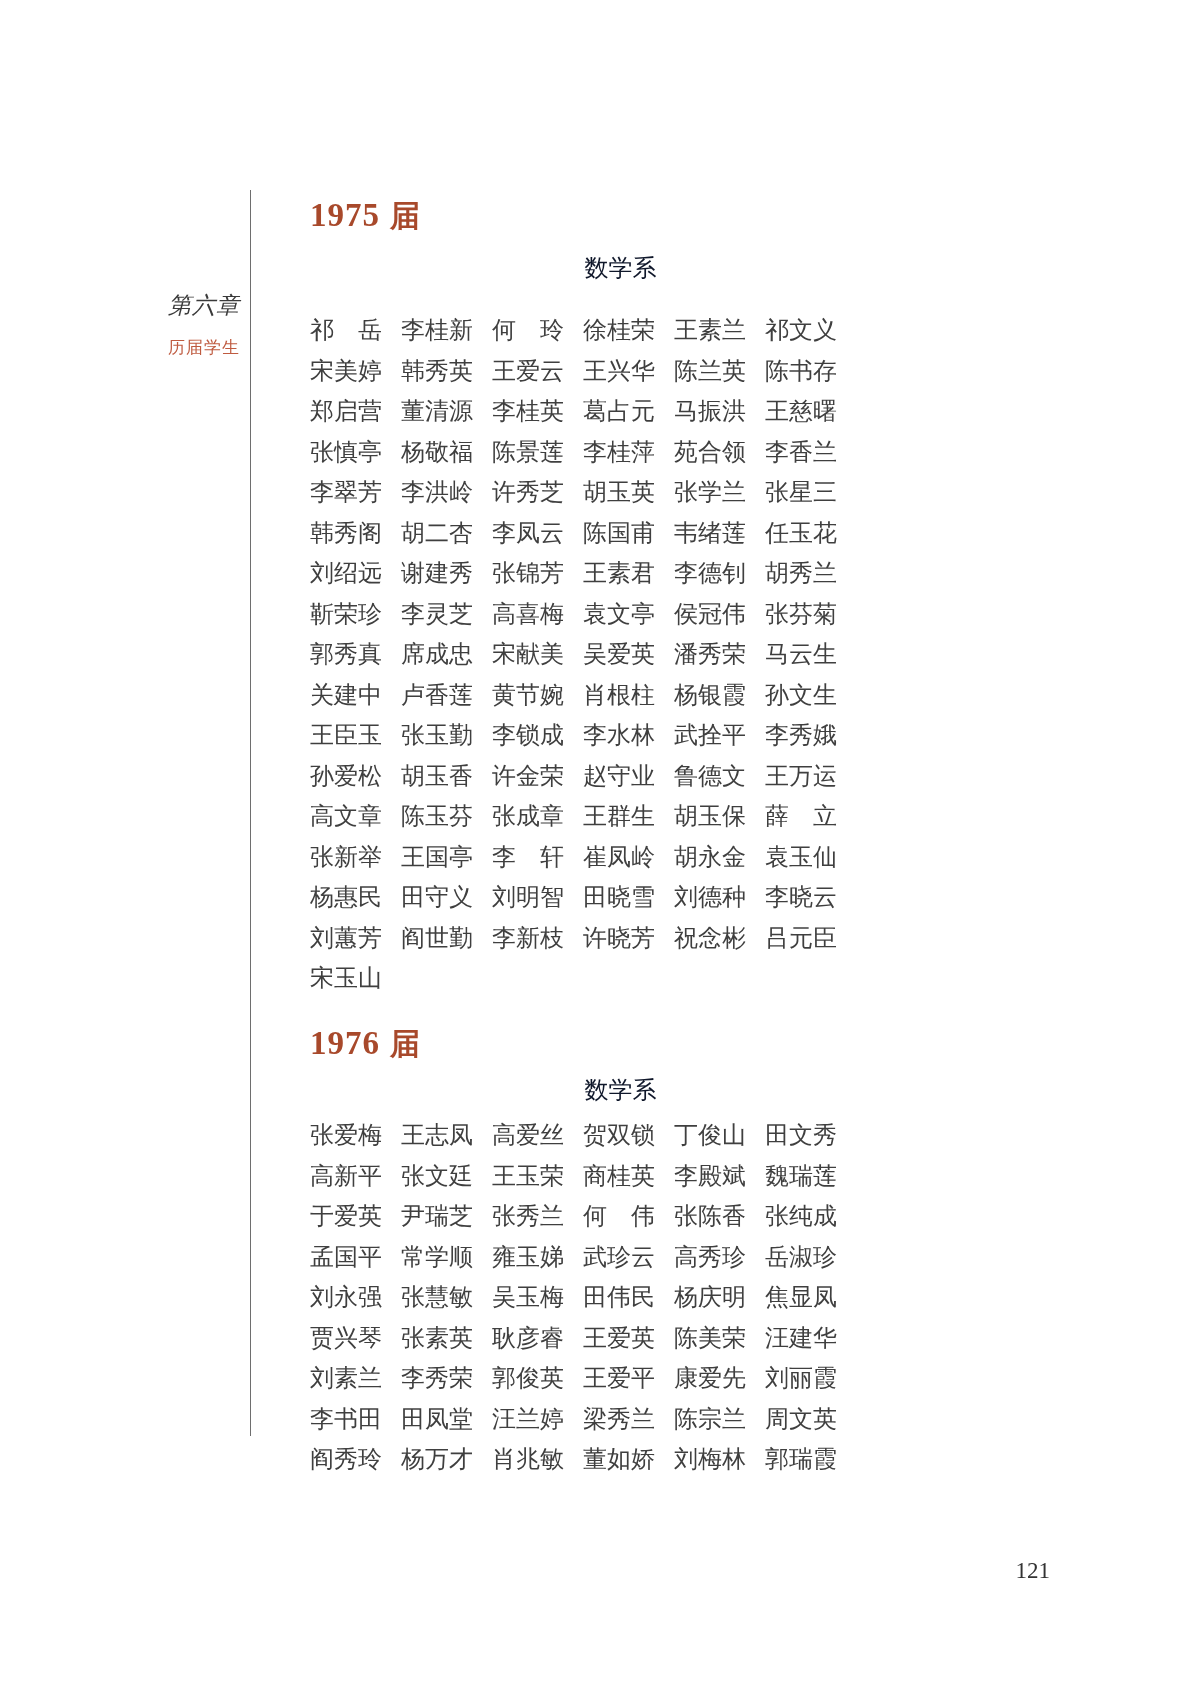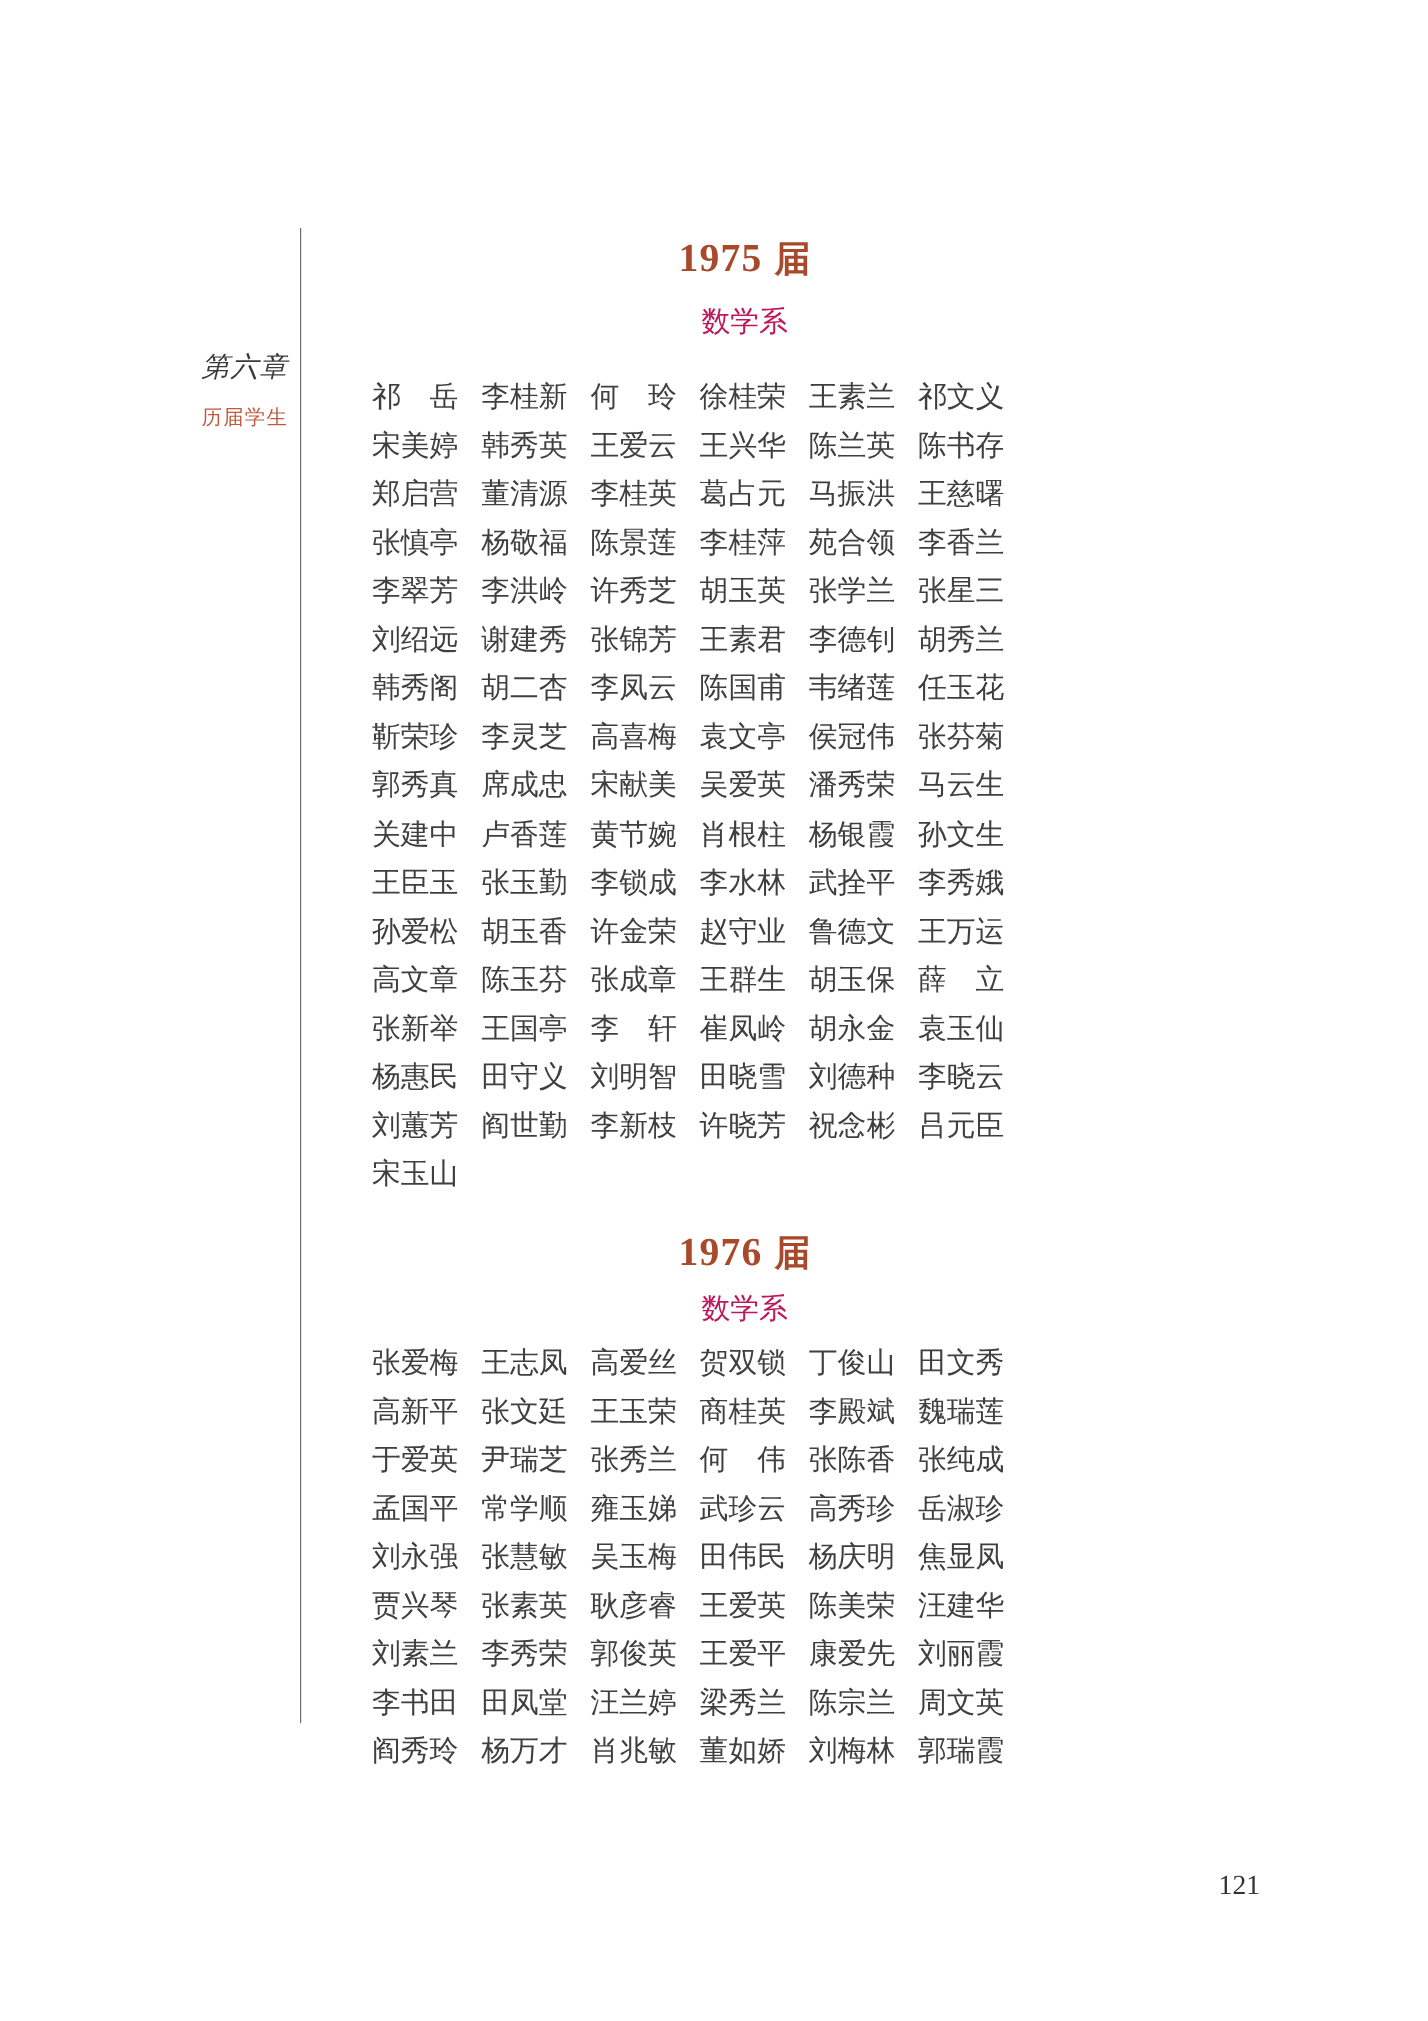--- a/index.html
+++ b/index.html
@@ -38,34 +38,34 @@
     color: #bf5b40;
     letter-spacing: 1px;
     font-family: Liberation Mono, monospace;
   }
 
   .content { position: absolute; left: 310px; top: 0; width: 621px; }
 
   .year-title {
     position: absolute;
     width: 621px;
-    text-align: center;
+    text-align: left;
     font-weight: bold;
     color: #a8492b;
     font-family: "Liberation Serif", serif;
   }
   .year-title .year { font-size: 33px; letter-spacing: 1px; }
   .year-title .suffix { font-size: 30px; margin-left: 10px; }
 
   .dept {
     position: absolute;
     width: 621px;
     text-align: center;
     font-size: 24px;
-    color: #be185d;
+    color: #0f172a;
     font-family: Liberation Serif, serif;
   }
 
   .name-grid { position: absolute; width: 640px; }
   .name-row {
     display: flex;
     gap: 15px;
     height: 40.5px;
     align-items: center;
   }
@@ -145,36 +145,36 @@
       </div>
       <div class="name-row">
         <span class="student-name">李翠芳</span>
         <span class="student-name">李洪岭</span>
         <span class="student-name">许秀芝</span>
         <span class="student-name">胡玉英</span>
         <span class="student-name">张学兰</span>
         <span class="student-name">张星三</span>
       </div>
       <div class="name-row">
+        <span class="student-name">韩秀阁</span>
+        <span class="student-name">胡二杏</span>
+        <span class="student-name">李凤云</span>
+        <span class="student-name">陈国甫</span>
+        <span class="student-name">韦绪莲</span>
+        <span class="student-name">任玉花</span>
+      </div>
+      <div class="name-row">
         <span class="student-name">刘绍远</span>
         <span class="student-name">谢建秀</span>
         <span class="student-name">张锦芳</span>
         <span class="student-name">王素君</span>
         <span class="student-name">李德钊</span>
         <span class="student-name">胡秀兰</span>
       </div>
       <div class="name-row">
-        <span class="student-name">韩秀阁</span>
-        <span class="student-name">胡二杏</span>
-        <span class="student-name">李凤云</span>
-        <span class="student-name">陈国甫</span>
-        <span class="student-name">韦绪莲</span>
-        <span class="student-name">任玉花</span>
-      </div>
-      <div class="name-row">
         <span class="student-name">靳荣珍</span>
         <span class="student-name">李灵芝</span>
         <span class="student-name">高喜梅</span>
         <span class="student-name">袁文亭</span>
         <span class="student-name">侯冠伟</span>
         <span class="student-name">张芬菊</span>
       </div>
       <div class="name-row">
         <span class="student-name">郭秀真</span>
         <span class="student-name">席成忠</span>

